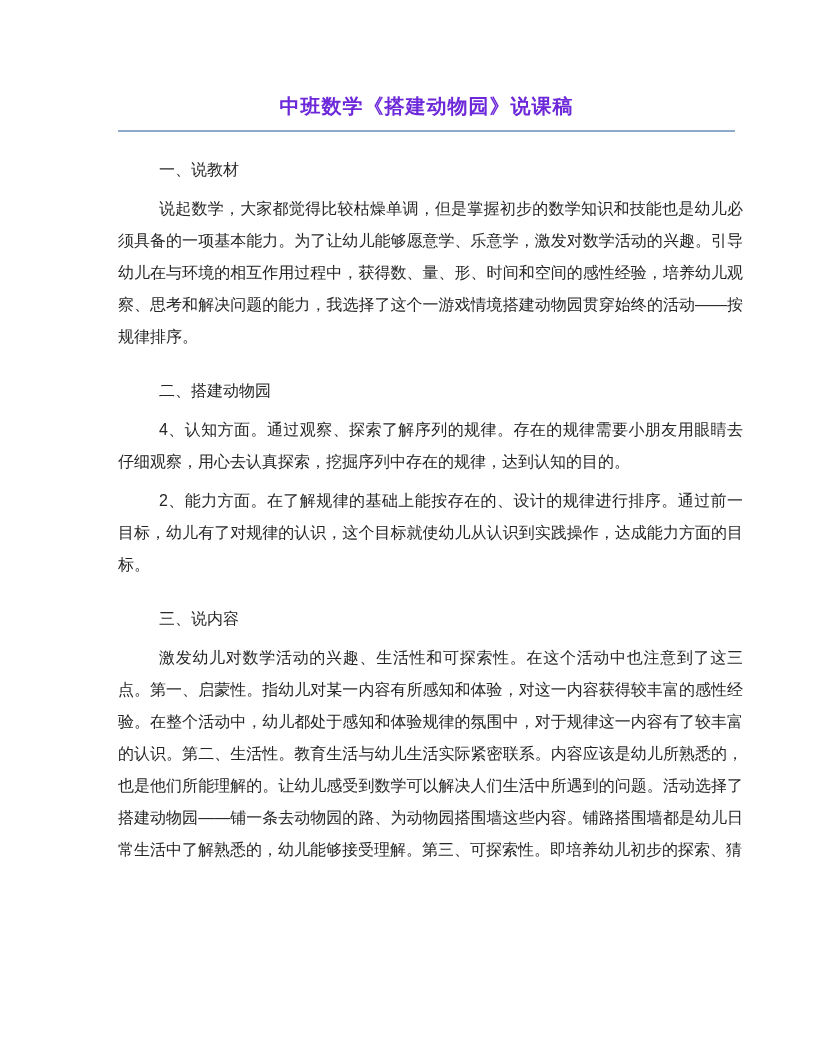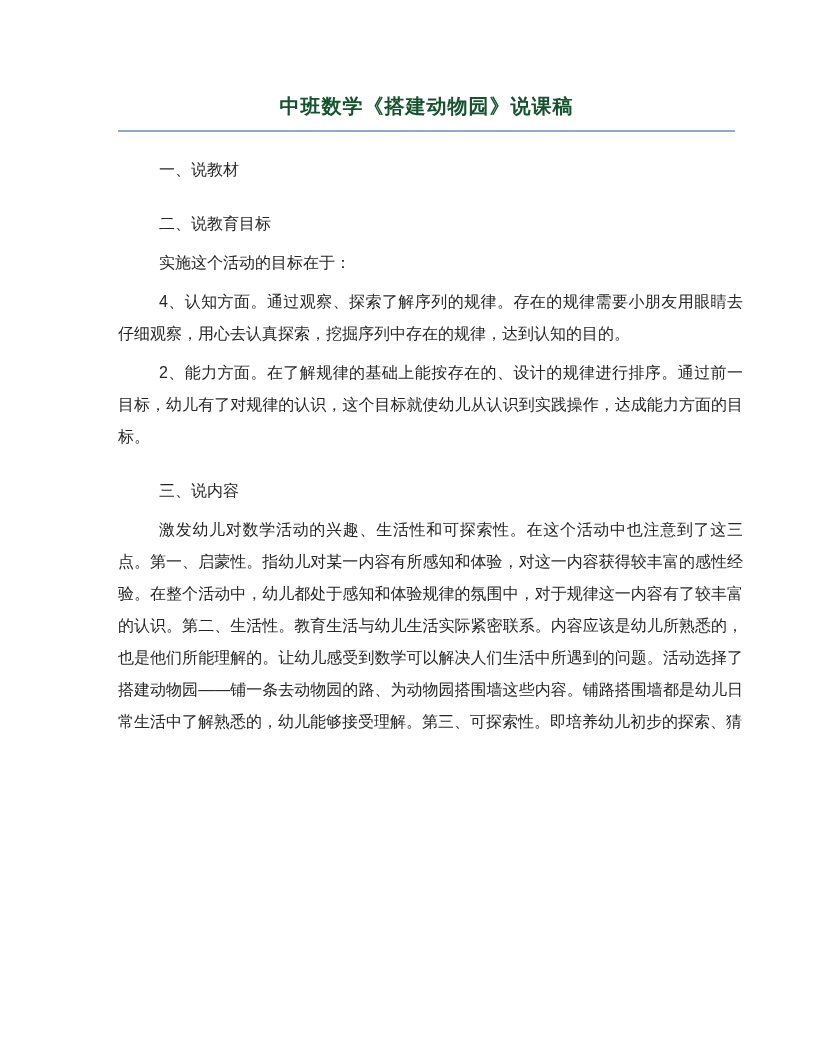--- a/index.html
+++ b/index.html
@@ -24,21 +24,21 @@
   }
   .title-block {
     border-bottom: 2px solid #8FA9C8;
     padding-bottom: 10px;
     margin-bottom: 14px;
     margin-right: 8px;
   }
   .doc-title {
     margin: 0;
     text-align: center;
-    color: #14532d;
+    color: #6d28d9;
     font-size: 20px;
     line-height: 27px;
     font-weight: bold;
     letter-spacing: 1px;
   }
   .para {
     margin: 7px 0 0 0;
     text-indent: 41px;
   }
   .heading {
@@ -48,22 +48,22 @@
 </head>
 <body>
 
 <div class="page">
 
   <div class="title-block">
     <h1 class="doc-title">中班数学《搭建动物园》说课稿</h1>
   </div>
 
   <p class="para heading">一、说教材</p>
+  <p class="para">说起数学，大家都觉得比较枯燥单调，但是掌握初步的数学知识和技能也是幼儿必须具备的一项基本能力。为了让幼儿能够愿意学、乐意学，激发对数学活动的兴趣。引导幼儿在与环境的相互作用过程中，获得数、量、形、时间和空间的感性经验，培养幼儿观察、思考和解决问题的能力，我选择了这个一游戏情境搭建动物园贯穿始终的活动——按规律排序。</p>
 
-  <p class="para heading">二、说教育目标</p>
-  <p class="para">实施这个活动的目标在于：</p>
+  <p class="para heading">二、搭建动物园</p>
   <p class="para">4、认知方面。通过观察、探索了解序列的规律。存在的规律需要小朋友用眼睛去仔细观察，用心去认真探索，挖掘序列中存在的规律，达到认知的目的。</p>
   <p class="para">2、能力方面。在了解规律的基础上能按存在的、设计的规律进行排序。通过前一目标，幼儿有了对规律的认识，这个目标就使幼儿从认识到实践操作，达成能力方面的目标。</p>
 
   <p class="para heading">三、说内容</p>
   <p class="para">激发幼儿对数学活动的兴趣、生活性和可探索性。在这个活动中也注意到了这三点。第一、启蒙性。指幼儿对某一内容有所感知和体验，对这一内容获得较丰富的感性经验。在整个活动中，幼儿都处于感知和体验规律的氛围中，对于规律这一内容有了较丰富的认识。第二、生活性。教育生活与幼儿生活实际紧密联系。内容应该是幼儿所熟悉的，也是他们所能理解的。让幼儿感受到数学可以解决人们生活中所遇到的问题。活动选择了搭建动物园——铺一条去动物园的路、为动物园搭围墙这些内容。铺路搭围墙都是幼儿日常生活中了解熟悉的，幼儿能够接受理解。第三、可探索性。即培养幼儿初步的探索、猜</p>
 
 </div>
 
 </body></html>

